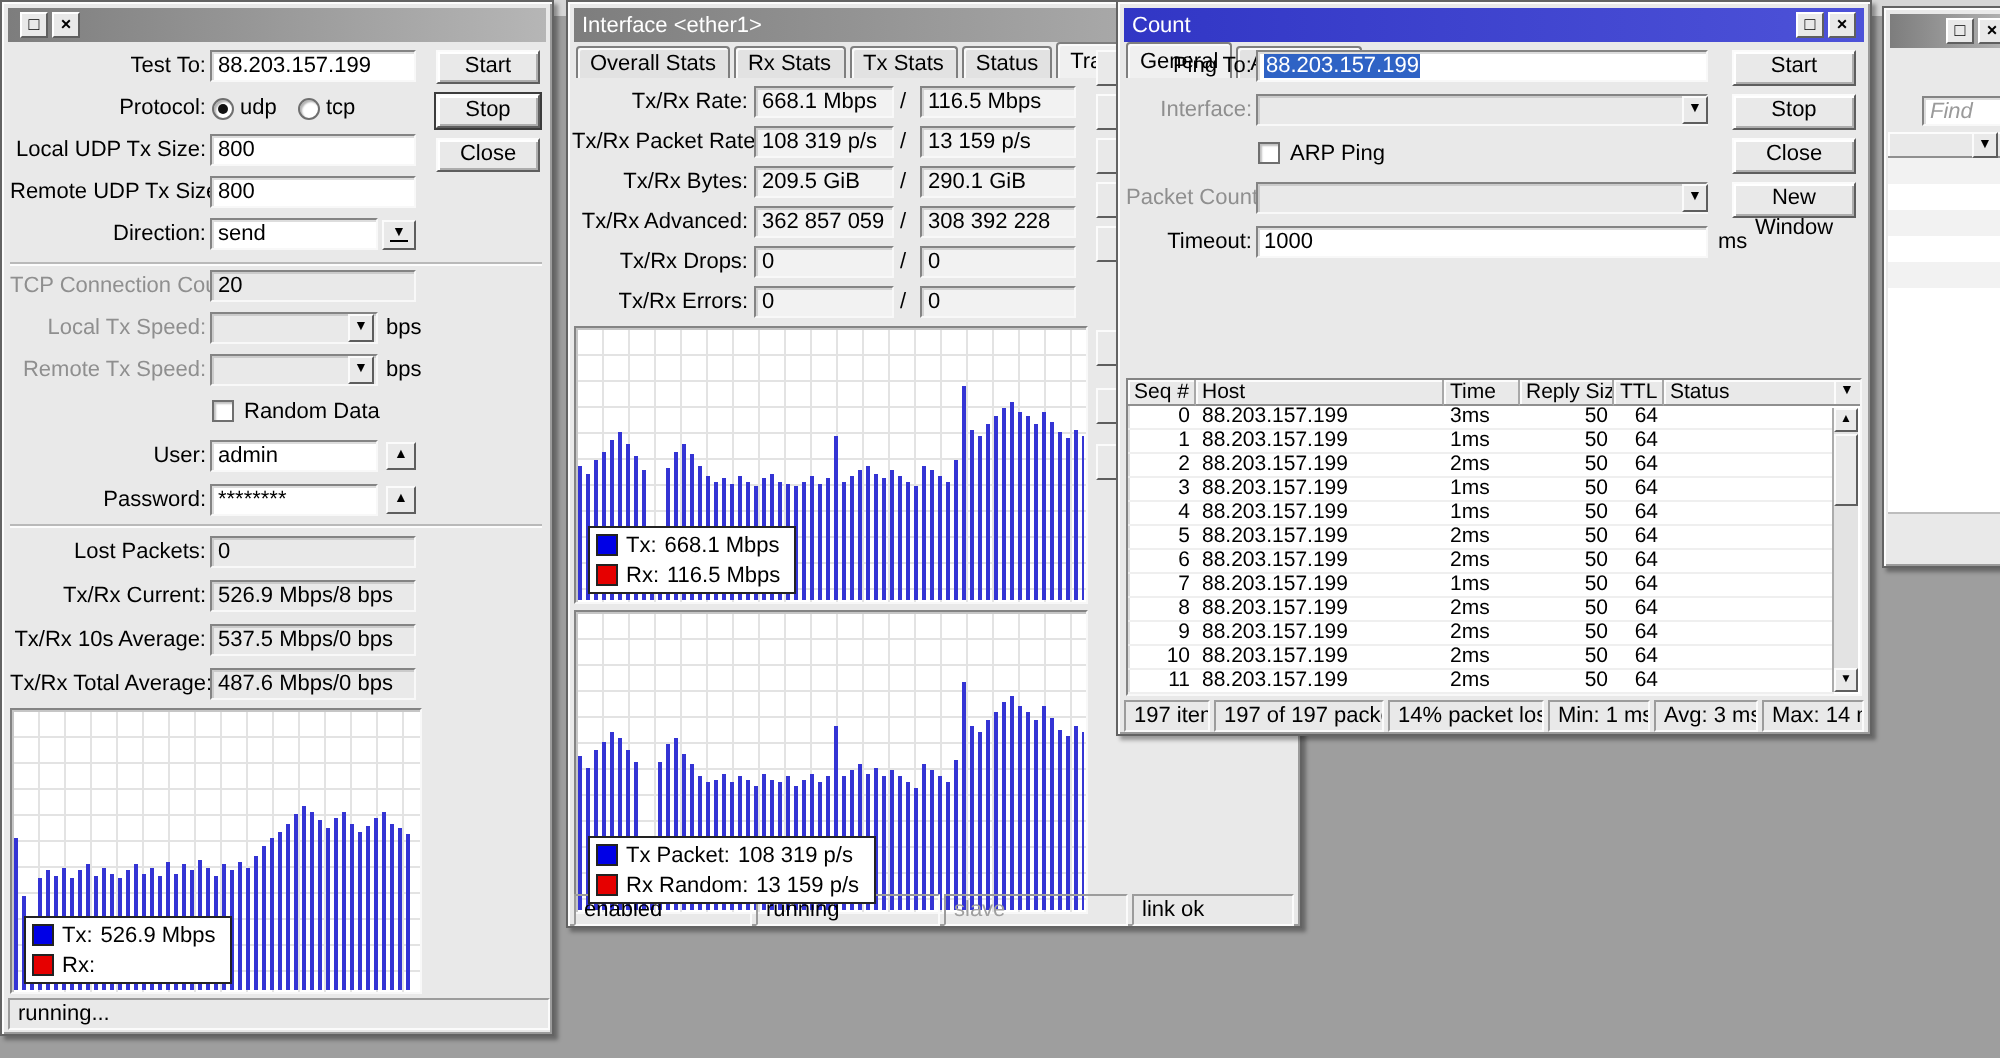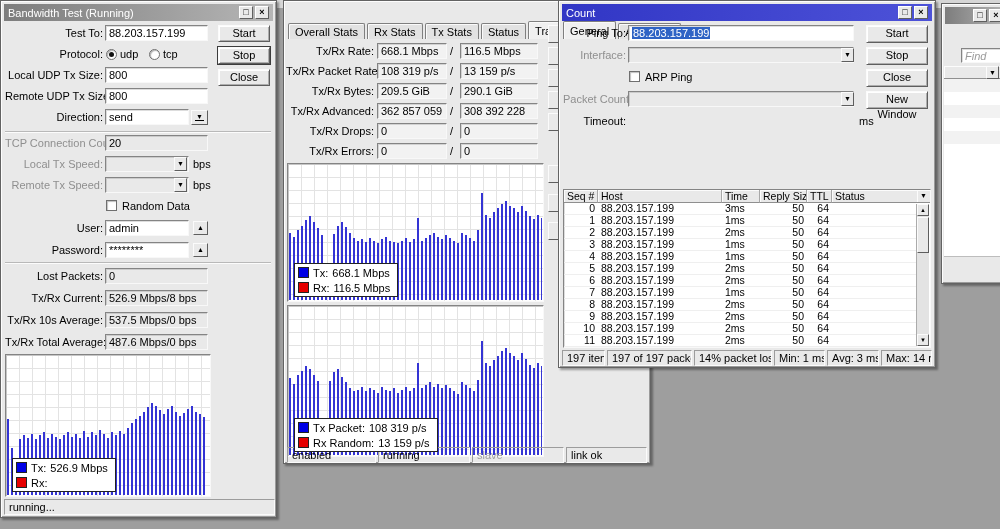--- a/index.html
+++ b/index.html
@@ -85,21 +85,20 @@
   .findbox{font-style:italic;color:#9a9a9a;}
 </style>
 </head>
 <body>
 
 <div class="topstrip"></div>
 <div class="topnub"></div>
 
 <div class="win" style="left:0;top:9;width:277px;height:518px;z-index:10">
   <div class="tbar inactive">
-    <span class="t">Bandwidth Test (Running)</span>
     <span class="wbtn">□</span>
     <span class="wbtn">×</span>
   </div>
 
   <span class="lab" style="left:4px;top:24px;width:98px">Test To:</span>
   <div class="field sunk" style="left:104px;top:24px;width:103px">88.203.157.199</div>
   <div class="btn" style="left:217px;top:24px;width:52px;height:17px">Start</div>
   <div class="btn def" style="left:217px;top:46px;width:52px;height:17px">Stop</div>
   <div class="btn" style="left:217px;top:68px;width:52px;height:17px">Close</div>
 
@@ -277,20 +276,23 @@
       </div>
     </div>
   </div>
 
   <div class="sbar" style="left:3px;top:498px;width:271px">
     <span class="sseg" style="flex:1">running...</span>
   </div>
 </div>
 
 <div class="win" style="left:283px;top:9;width:368px;height:464px;z-index:20">
+  <div class="tbar inactive">
+    <span class="t">Interface &lt;ether1&gt;</span>
+  </div>
 
   <div class="tabs" style="left:4px;top:20px">
     <div class="tab">Overall Stats</div>
     <div class="tab">Rx Stats</div>
     <div class="tab">Tx Stats</div>
     <div class="tab">Status</div>
     <div class="tab sel">Traffic</div>
     <div class="tab">...</div>
   </div>
 
@@ -655,20 +657,21 @@
   <div class="dbtn" style="left:282px;top:47px">▼</div>
 
   <span class="cb" style="left:70px;top:70px"></span>
   <span class="lab" style="left:86px;top:68px;text-align:left">ARP Ping</span>
 
   <span class="lab dis" style="left:4px;top:90px;width:63px">Packet Count:</span>
   <div class="field dis sunk" style="left:69px;top:90px;width:226px"></div>
   <div class="dbtn" style="left:282px;top:91px">▼</div>
 
   <span class="lab" style="left:4px;top:112px;width:63px">Timeout:</span>
+  <div class="field sunk" style="left:69px;top:112px;width:226px">1000</div>
   <span class="lab" style="left:300px;top:112px;text-align:left">ms</span>
 
   <div class="btn" style="left:307px;top:24px;width:62px;height:18px">Start</div>
   <div class="btn" style="left:307px;top:46px;width:62px;height:18px">Stop</div>
   <div class="btn" style="left:307px;top:68px;width:62px;height:18px">Close</div>
   <div class="btn" style="left:307px;top:90px;width:62px;height:18px">New Window</div>
 
   <div class="ptable sunk" style="left:4px;top:188px;width:368px;height:159px">
     <div class="phead">
       <div class="pth cw0"><span>Seq #</span> <span>/</span></div>

